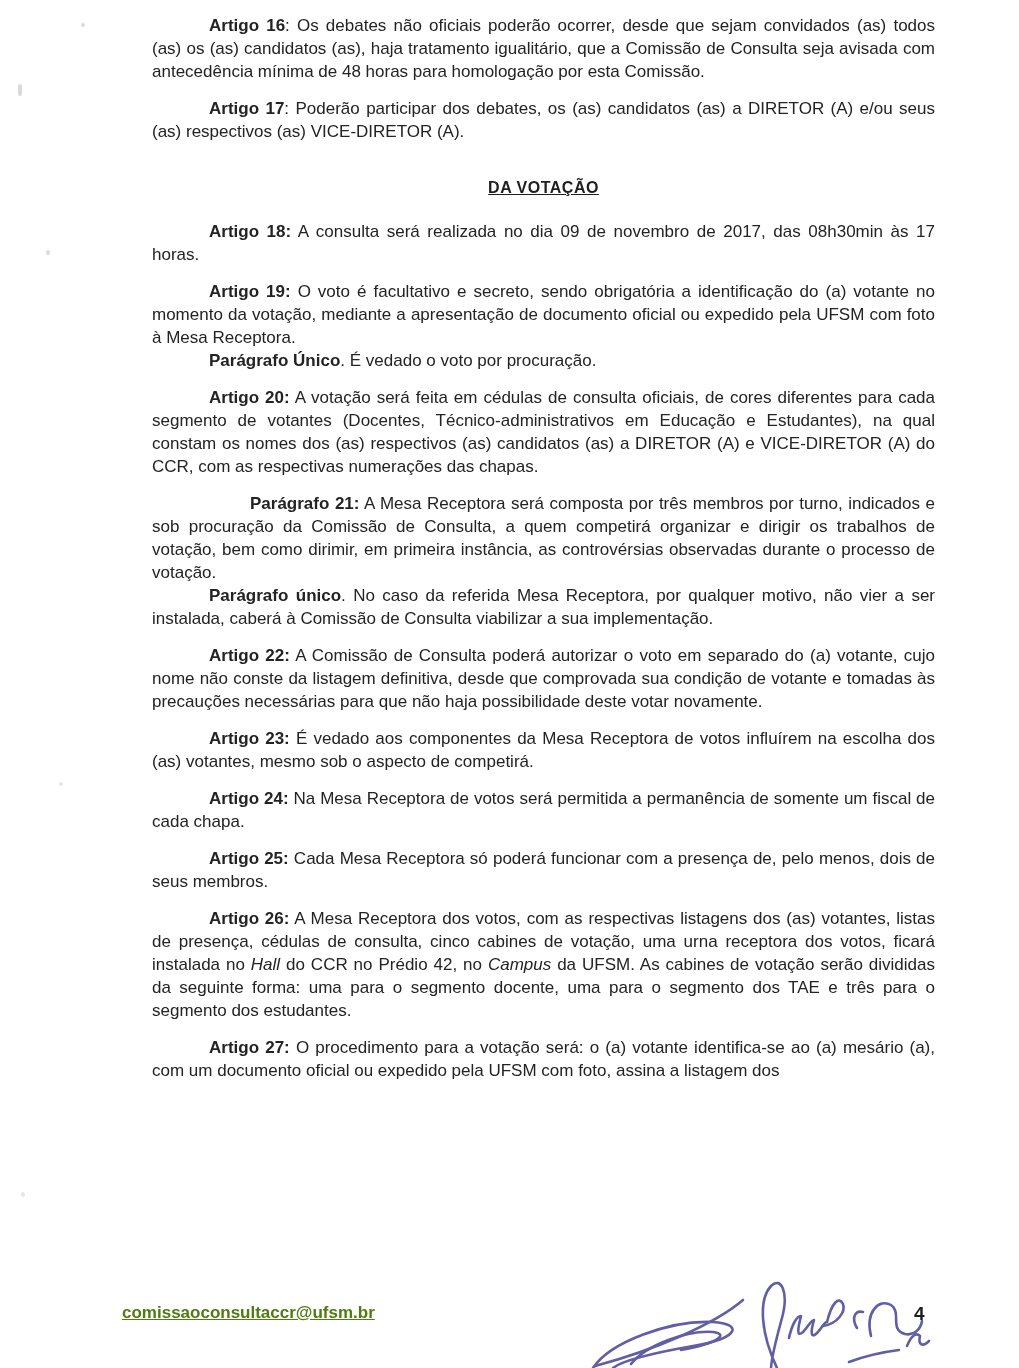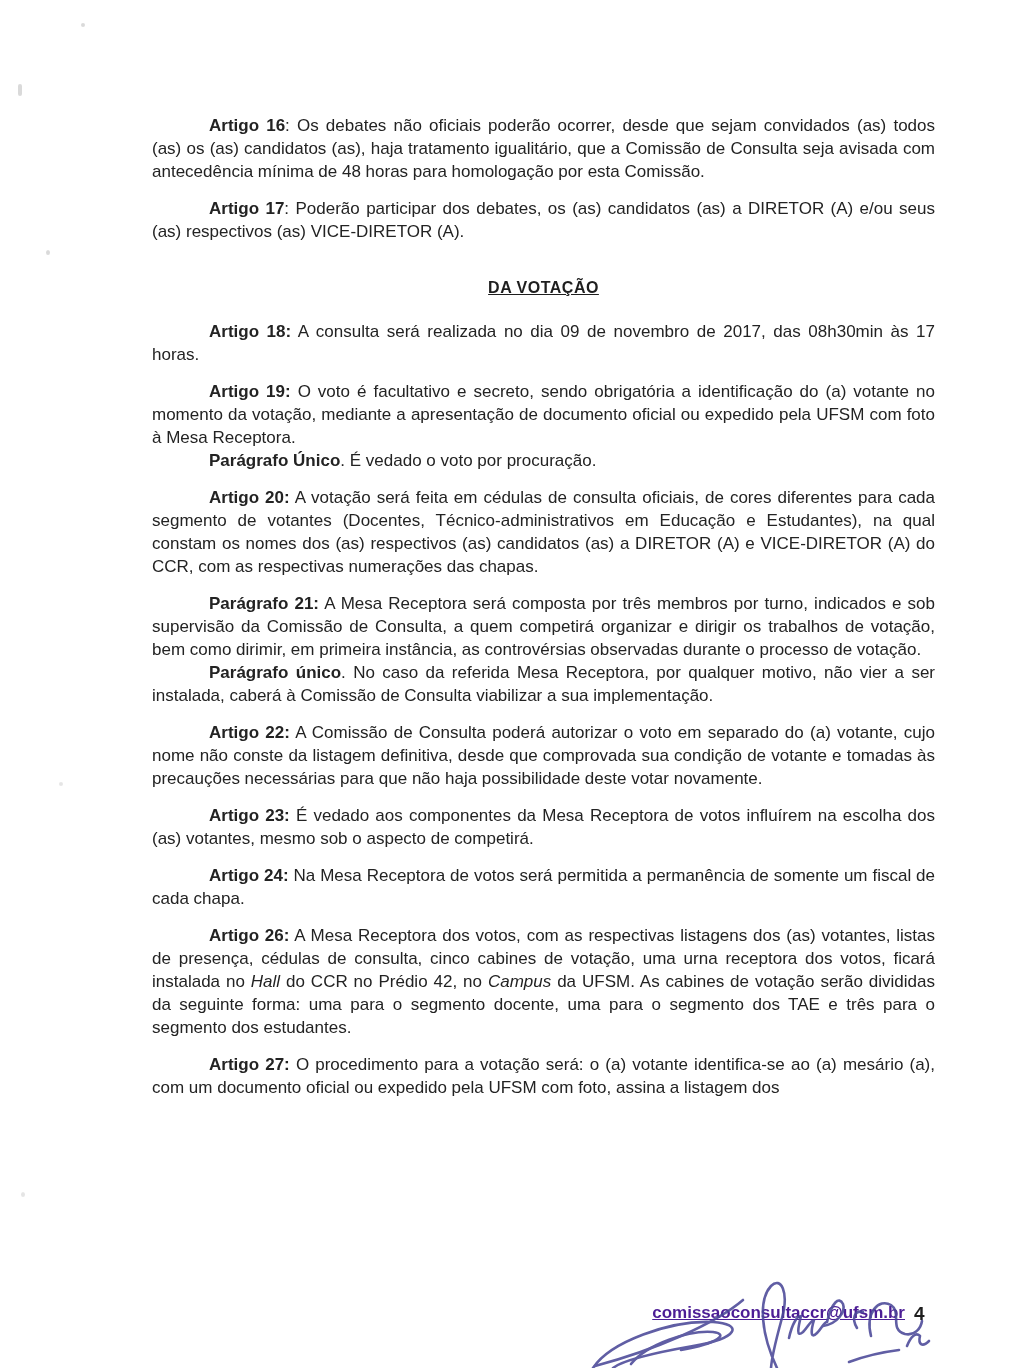--- a/index.html
+++ b/index.html
@@ -12,23 +12,22 @@
     font-family: "Liberation Sans", sans-serif;
     color: #222222;
   }
   .page {
     position: absolute;
     inset: 0;
   }
   .doc {
     position: absolute;
     left: 152px;
-    top: 8px;
+    top: 0;
     width: 783px;
-    padding-top: 92px;
     font-size: 17px;
     line-height: 23px;
     text-align: justify;
     color: #232323;
   }
   .para {
     margin: 0;
     text-indent: 57px;
   }
   .para.gap {
@@ -42,26 +41,26 @@
     font-size: 16px;
     letter-spacing: 0.5px;
     text-decoration: underline;
     color: #1e1e1e;
   }
   .footer-email {
     position: absolute;
     left: 152px;
     top: 1303px;
     width: 783px;
-    text-align: right;
+    text-align: left;
     transform: translateX(-30px);
     font-size: 17px;
     font-weight: bold;
     text-decoration: underline;
-    color: #4c1d95;
+    color: #4d7c0f;
   }
   .page-number {
     position: absolute;
     left: 914px;
     top: 1303px;
     font-size: 19px;
     font-weight: bold;
     color: #1e1e1e;
   }
   .signatures {
@@ -97,25 +96,26 @@
   <div class="doc">
     <p class="para gap"><span style="font-weight: bold;">Artigo 16</span><span>: Os debates não oficiais poderão ocorrer, desde que sejam convidados (as) todos (as) os (as) candidatos (as), haja tratamento igualitário, que a Comissão de Consulta seja avisada com antecedência mínima de 48 horas para homologação por esta Comissão.</span></p>
     <p class="para gap"><span style="font-weight: bold;">Artigo 17</span><span>: Poderão participar dos debates, os (as) candidatos (as) a DIRETOR (A) e/ou seus (as) respectivos (as) VICE-DIRETOR (A).</span></p>
 
     <div class="heading">DA VOTAÇÃO</div>
 
     <p class="para"><span style="font-weight: bold; margin-top: 44px;">Artigo 18:</span><span> A consulta será realizada no dia 09 de novembro de 2017, das 08h30min às 17 horas.</span></p>
     <p class="para gap"><span style="font-weight: bold;">Artigo 19:</span><span> O voto é facultativo e secreto, sendo obrigatória a identificação do (a) votante no momento da votação, mediante a apresentação de documento oficial ou expedido pela UFSM com foto à Mesa Receptora.</span></p>
     <p class="para"><span style="font-weight: bold;">Parágrafo Único</span><span>. É vedado o voto por procuração.</span></p>
     <p class="para gap"><span style="font-weight: bold;">Artigo 20:</span><span> A votação será feita em cédulas de consulta oficiais, de cores diferentes para cada segmento de votantes (Docentes, Técnico-administrativos em Educação e Estudantes), na qual constam os nomes dos (as) respectivos (as) candidatos (as) a DIRETOR (A) e VICE-DIRETOR (A) do CCR, com as respectivas numerações das chapas.</span></p>
-    <p class="para gap"><span style="font-weight: bold;">Parágrafo 21:</span><span> A Mesa Receptora será composta por três membros por turno, indicados e sob supervisão da Comissão de Consulta, a quem competirá organizar e dirigir os trabalhos de votação, bem como dirimir, em primeira instância, as controvérsias observadas durante o processo de votação.</span></p>
+    <p class="para gap"><span style="font-weight: bold; margin-left: 41px;">Parágrafo 21:</span><span> A Mesa Receptora será composta por três membros por turno, indicados e sob procuração da Comissão de Consulta, a quem competirá organizar e dirigir os trabalhos de votação, bem como dirimir, em primeira instância, as controvérsias observadas durante o processo de votação.</span></p>
     <p class="para"><span style="font-weight: bold;">Parágrafo único</span><span>. No caso da referida Mesa Receptora, por qualquer motivo, não vier a ser instalada, caberá à Comissão de Consulta viabilizar a sua implementação.</span></p>
     <p class="para gap"><span style="font-weight: bold;">Artigo 22:</span><span> A Comissão de Consulta poderá autorizar o voto em separado do (a) votante, cujo nome não conste da listagem definitiva, desde que comprovada sua condição de votante e tomadas às precauções necessárias para que não haja possibilidade deste votar novamente.</span></p>
     <p class="para gap"><span style="font-weight: bold;">Artigo 23:</span><span> É vedado aos componentes da Mesa Receptora de votos influírem na escolha dos (as) votantes, mesmo sob o aspecto de competirá.</span></p>
     <p class="para gap"><span style="font-weight: bold;">Artigo 24:</span><span> Na Mesa Receptora de votos será permitida a permanência de somente um fiscal de cada chapa.</span></p>
+    <p class="para gap"><span style="font-weight: bold;">Artigo 25:</span><span> Cada Mesa Receptora só poderá funcionar com a presença de, pelo menos, dois de seus membros.</span></p>
     <p class="para gap"><span style="font-weight: bold;">Artigo 26:</span><span> A Mesa Receptora dos votos, com as respectivas listagens dos (as) votantes, listas de presença, cédulas de consulta, cinco cabines de votação, uma urna receptora dos votos, ficará instalada no </span><span style="font-style: italic;">Hall</span><span> do CCR no Prédio 42, no </span><span style="font-style: italic;">Campus</span><span> da UFSM. As cabines de votação serão divididas da seguinte forma: uma para o segmento docente, uma para o segmento dos TAE e três para o segmento dos estudantes.</span></p>
     <p class="para gap"><span style="font-weight: bold;">Artigo 27:</span><span> O procedimento para a votação será: o (a) votante identifica-se ao (a) mesário (a), com um documento oficial ou expedido pela UFSM com foto, assina a listagem dos</span></p>
   </div>
 
   <div class="footer-email">comissaoconsultaccr@ufsm.br</div>
   <div class="page-number">4</div>
 
   <svg class="signatures" viewBox="0 0 450 96" xmlns="http://www.w3.org/2000/svg">
     <g fill="none" stroke-width="2.6" stroke-linecap="round" stroke-linejoin="round" opacity="0.88" stroke="#4b4898">
 

